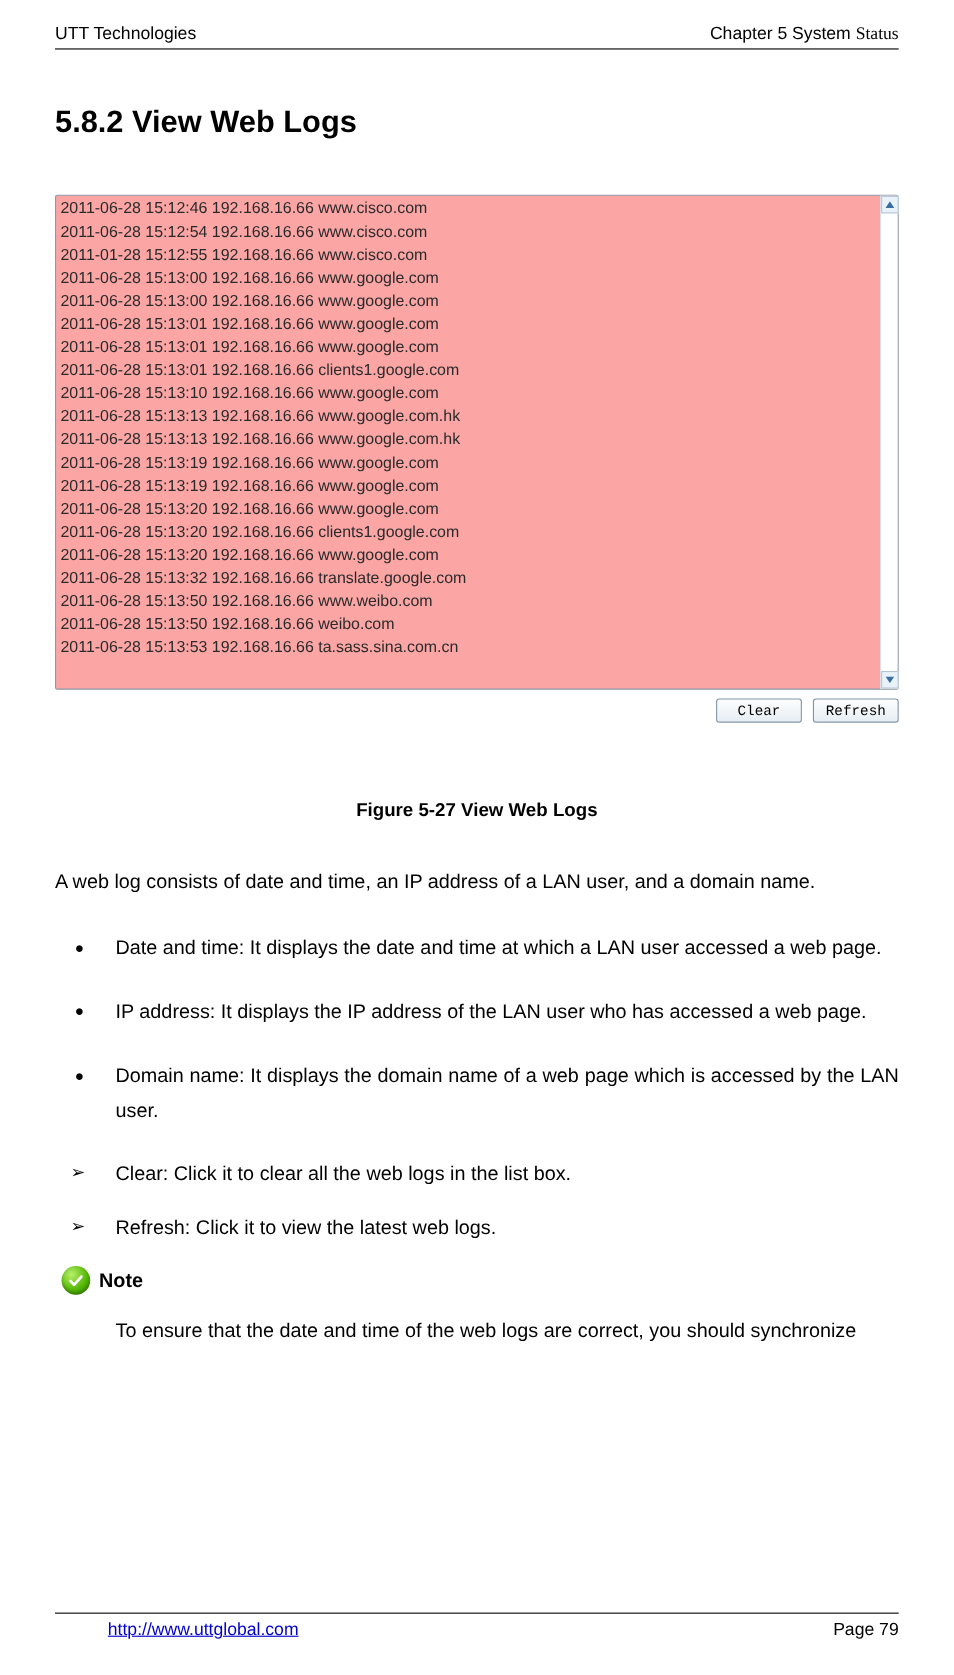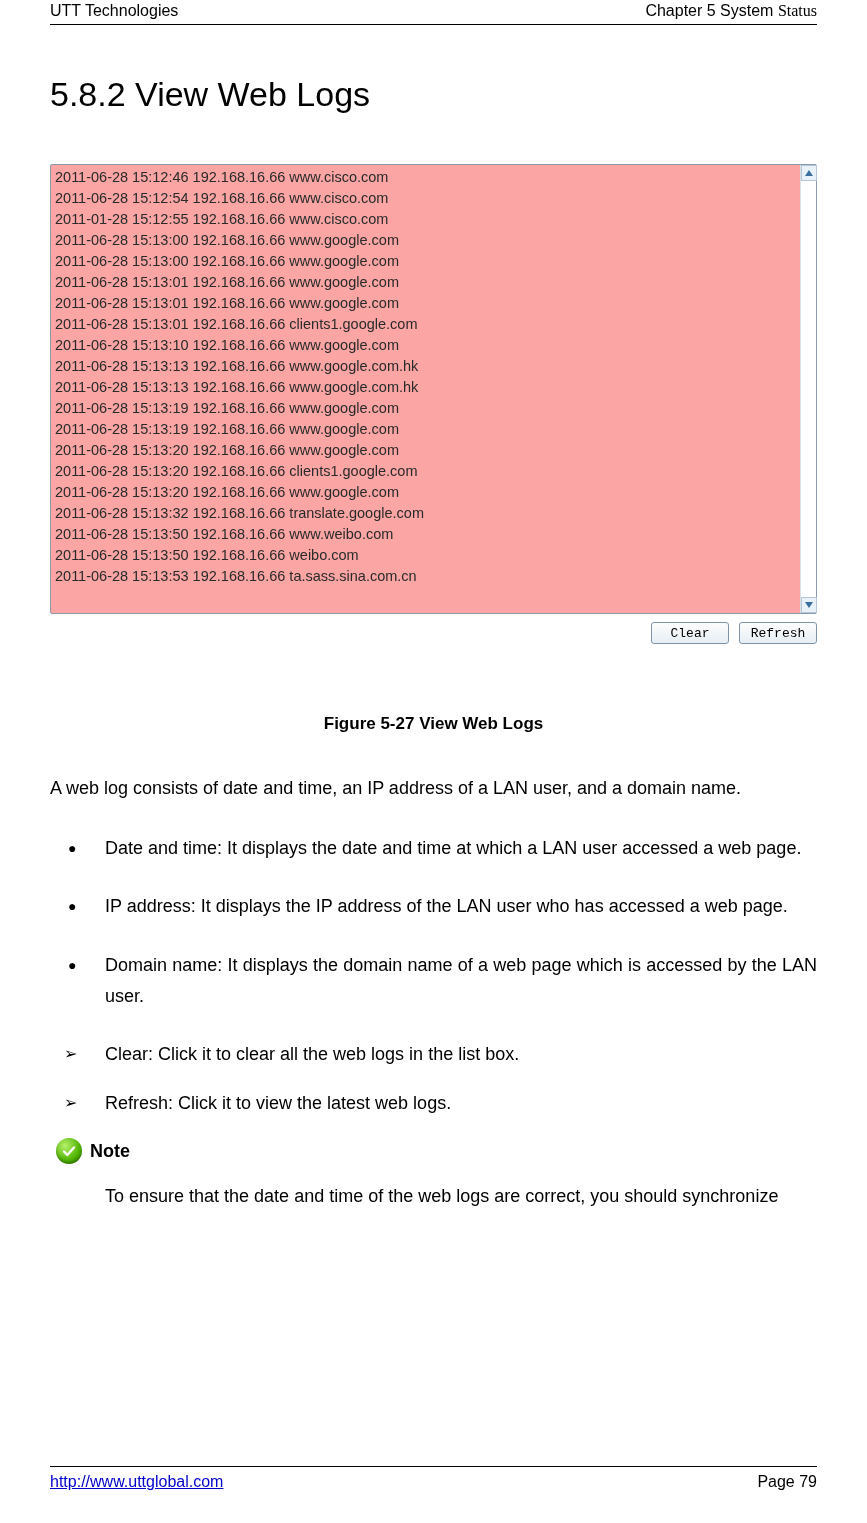--- a/index.html
+++ b/index.html
@@ -1,23 +1,23 @@
 <!DOCTYPE html>
 <html><head>
 <meta charset="utf-8">
 <style>
   * { box-sizing: border-box; margin: 0; padding: 0; }
   html, body { width: 867px; height: 1523px; background: #fff; font-family: Arial, Helvetica, sans-serif; color: #000; }
   .page { position: relative; width: 867px; height: 1523px; padding: 0 50px; }
-  .header-row { display: flex; justify-content: space-between; padding-top: 2px; font-size: 16px; }
+  .header-row { display: flex; justify-content: space-between; padding-top: 22px; font-size: 16px; }
   .header-left { }
   .header-right { }
   .header-right .status-word { font-family: "Times New Roman", serif; }
   .hr-top { border: none; border-top: 1.5px solid #000; margin-top: 4px; }
-  .section-heading { font-size: 34px; font-weight: normal; margin-top: 50px; margin-bottom: 50px; }
+  .section-heading { font-size: 28px; font-weight: bold; margin-top: 50px; margin-bottom: 50px; }
 
   .log-panel { border: 1px solid #8a9aa8; border-radius: 2px; background: #fca5a5; margin-top: 10px; }
   .log-inner { position: relative; height: 448px; }
   .log-list { position: absolute; top: 0; left: 0; right: 16px; bottom: 0; overflow: hidden; padding: 2px 4px; font-family: Arial, sans-serif; font-size: 14.5px; color: #2a2a2a; line-height: 21px; white-space: nowrap; }
   .log-row { }
   .scrollbar { position: absolute; top: 0; right: 0; bottom: 0; width: 16px; background: #fff; border-left: 1px solid #d9e0e6; }
   .scroll-btn { position: absolute; left: 0; width: 16px; height: 16px; background: #e9f2f9; border: 1px solid #b6c6d4; display: flex; align-items: center; justify-content: center; }
   .scroll-btn.up { top: 0; }
   .scroll-btn.down { bottom: 0; }
   .scroll-btn svg { display: block; }
@@ -35,21 +35,21 @@
 
   .note-block { display: flex; align-items: center; gap: 8px; margin-top: 6px; margin-bottom: 18px; padding-left: 6px; }
   .note-icon { width: 26px; height: 26px; border-radius: 50%; background: radial-gradient(circle at 35% 30%, #b6f06a, #4fb400 60%, #2f7a00); display: flex; align-items: center; justify-content: center; box-shadow: inset 0 -2px 3px rgba(0,0,0,.25); }
   .note-icon svg { display:block; }
   .note-label { font-weight: bold; font-size: 18px; }
   .note-text { font-size: 18px; line-height: 1.6; padding-left: 55px; text-align: justify; }
 
   .footer { position: absolute; bottom: 32px; left: 50px; right: 50px; }
   .hr-bottom { border: none; border-top: 1.5px solid #000; margin-bottom: 6px; }
   .footer-row { display: flex; justify-content: space-between; font-size: 16px; }
-  .footer-link { color: #0000cc; text-decoration: underline; }
+  .footer-link { color: #0000cc; text-decoration: underline; margin-left: 48px; }
 </style>
 </head>
 <body>
 
 <div class="page">
   <div class="header-row">
     <div class="header-left">UTT Technologies</div>
     <div class="header-right">
       <span>Chapter 5 System </span><span class="status-word">Status</span>
     </div>

